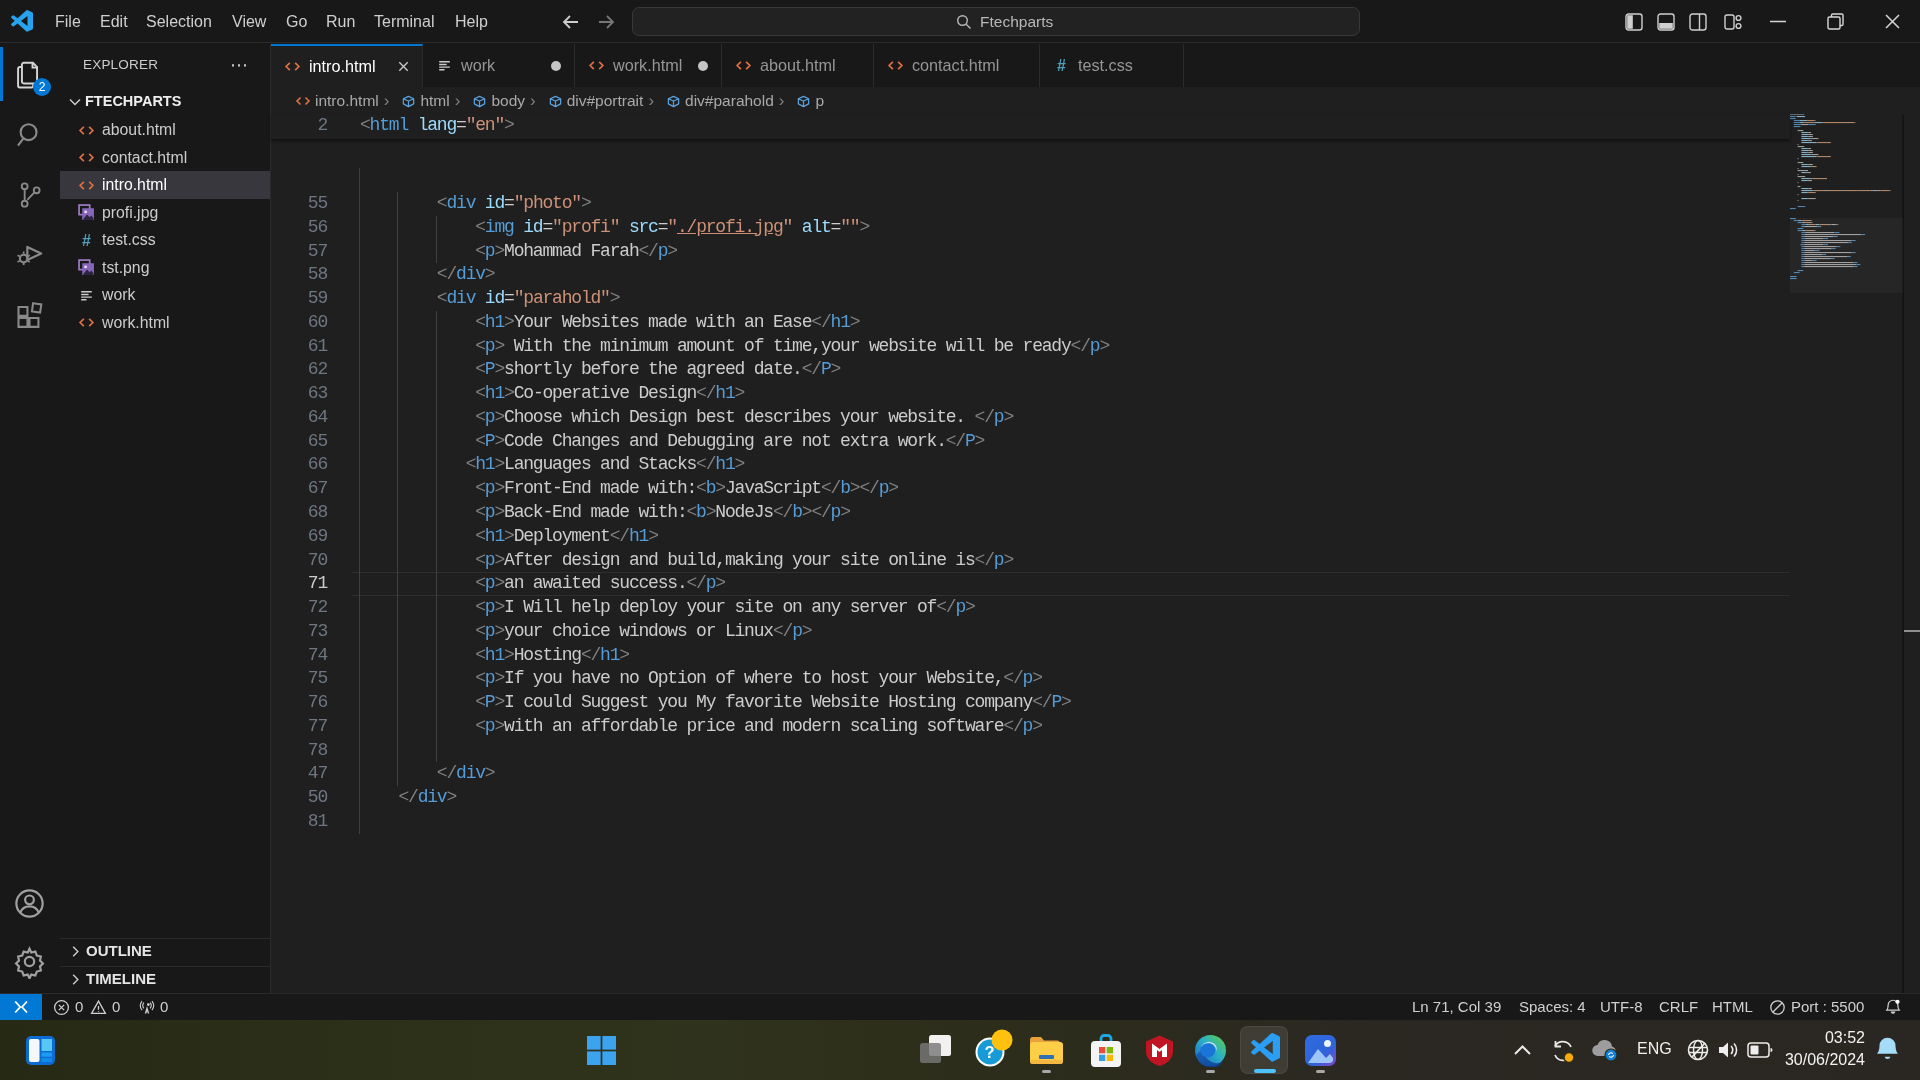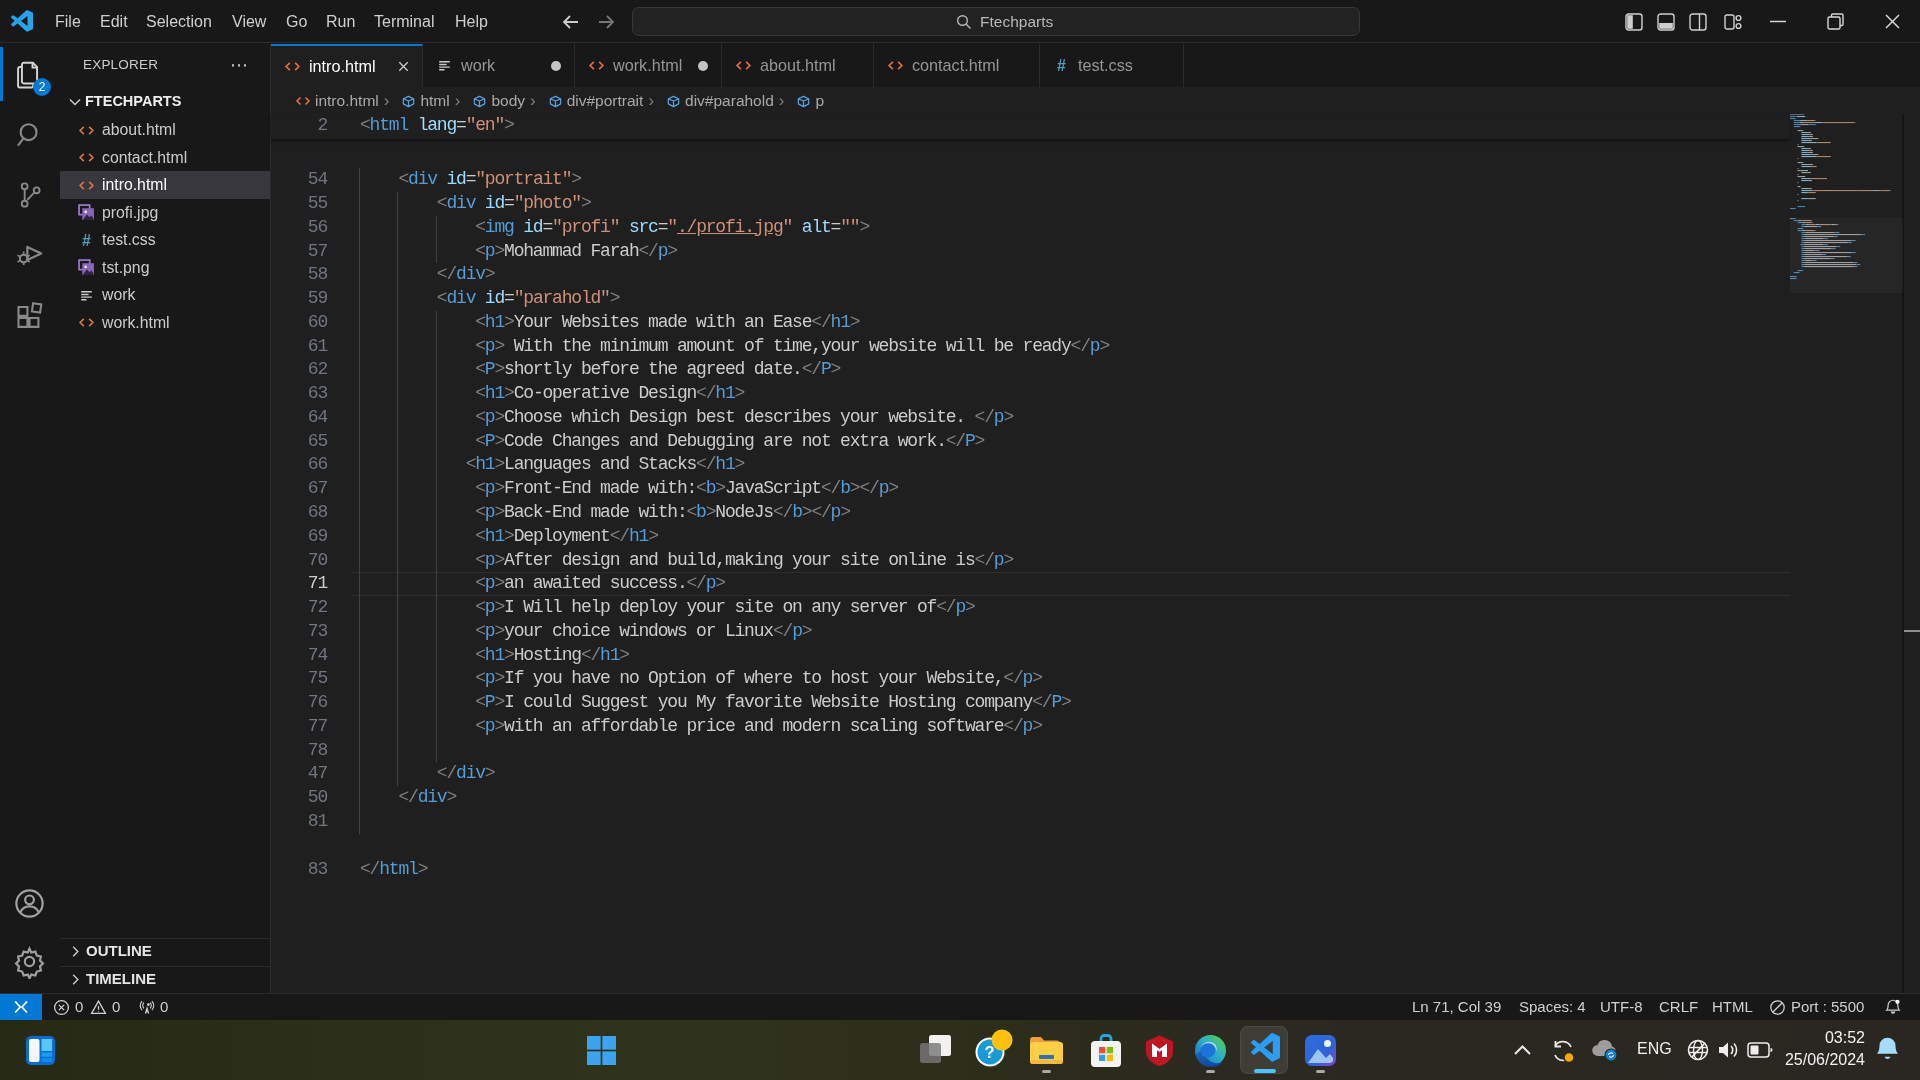--- a/index.html
+++ b/index.html
@@ -298,21 +298,20 @@
     </svg>
     <span class="bc">p</span>
   </div>
 
 <div id="editor">
  <div id="curline"></div>
  <div style="position:absolute;left:87.6px;top:53.2px;width:1px;height:665.6px;background:#404040"></div>
     <div style="position:absolute;left:126.0px;top:76.9px;width:1px;height:594.2px;background:#404040"></div>
     <div style="position:absolute;left:164.5px;top:100.7px;width:1px;height:47.5px;background:#404040"></div>
     <div style="position:absolute;left:164.5px;top:195.8px;width:1px;height:451.6px;background:#404040"></div>
-<div class="row" style="top:53.2px"><span class="ln" style="color:#6e7681">54</span><span class="ct"><span>&nbsp;&nbsp;&nbsp;&nbsp;</span><span style="color:#808080">&lt;</span><span style="color:#569cd6">div</span><span style="color:#9cdcfe"> id</span><span style="color:#cccccc">=</span><span style="color:#ce9178">"portrait"</span><span style="color:#808080">&gt;</span></span></div>
 <div class="row" style="top:76.9px"><span class="ln" style="color:#6e7681">55</span><span class="ct"><span>&nbsp;&nbsp;&nbsp;&nbsp;&nbsp;&nbsp;&nbsp;&nbsp;</span><span style="color:#808080">&lt;</span><span style="color:#569cd6">div</span><span style="color:#9cdcfe"> id</span><span style="color:#cccccc">=</span><span style="color:#ce9178">"photo"</span><span style="color:#808080">&gt;</span></span></div>
 <div class="row" style="top:100.7px"><span class="ln" style="color:#6e7681">56</span><span class="ct"><span>&nbsp;&nbsp;&nbsp;&nbsp;&nbsp;&nbsp;&nbsp;&nbsp;&nbsp;&nbsp;&nbsp;&nbsp;</span><span style="color:#808080">&lt;</span><span style="color:#569cd6">img</span><span style="color:#9cdcfe"> id</span><span style="color:#cccccc">=</span><span style="color:#ce9178">"profi"</span><span style="color:#9cdcfe"> src</span><span style="color:#cccccc">=</span><span style="color:#ce9178">"</span><span style="color:#ce9178;text-decoration:underline">./profi.jpg</span><span style="color:#ce9178">"</span><span style="color:#9cdcfe"> alt</span><span style="color:#cccccc">=</span><span style="color:#ce9178">""</span><span style="color:#808080">&gt;</span></span></div>
 <div class="row" style="top:124.5px"><span class="ln" style="color:#6e7681">57</span><span class="ct"><span>&nbsp;&nbsp;&nbsp;&nbsp;&nbsp;&nbsp;&nbsp;&nbsp;&nbsp;&nbsp;&nbsp;&nbsp;</span><span style="color:#808080">&lt;</span><span style="color:#569cd6">p</span><span style="color:#808080">&gt;</span><span style="color:#cccccc">Mohammad Farah</span><span style="color:#808080">&lt;/</span><span style="color:#569cd6">p</span><span style="color:#808080">&gt;</span></span></div>
 <div class="row" style="top:148.2px"><span class="ln" style="color:#6e7681">58</span><span class="ct"><span>&nbsp;&nbsp;&nbsp;&nbsp;&nbsp;&nbsp;&nbsp;&nbsp;</span><span style="color:#808080">&lt;/</span><span style="color:#569cd6">div</span><span style="color:#808080">&gt;</span></span></div>
 <div class="row" style="top:172.0px"><span class="ln" style="color:#6e7681">59</span><span class="ct"><span>&nbsp;&nbsp;&nbsp;&nbsp;&nbsp;&nbsp;&nbsp;&nbsp;</span><span style="color:#808080">&lt;</span><span style="color:#569cd6">div</span><span style="color:#9cdcfe"> id</span><span style="color:#cccccc">=</span><span style="color:#ce9178">"parahold"</span><span style="color:#808080">&gt;</span></span></div>
 <div class="row" style="top:195.8px"><span class="ln" style="color:#6e7681">60</span><span class="ct"><span>&nbsp;&nbsp;&nbsp;&nbsp;&nbsp;&nbsp;&nbsp;&nbsp;&nbsp;&nbsp;&nbsp;&nbsp;</span><span style="color:#808080">&lt;</span><span style="color:#569cd6">h1</span><span style="color:#808080">&gt;</span><span style="color:#cccccc">Your Websites made with an Ease</span><span style="color:#808080">&lt;/</span><span style="color:#569cd6">h1</span><span style="color:#808080">&gt;</span></span></div>
 <div class="row" style="top:219.6px"><span class="ln" style="color:#6e7681">61</span><span class="ct"><span>&nbsp;&nbsp;&nbsp;&nbsp;&nbsp;&nbsp;&nbsp;&nbsp;&nbsp;&nbsp;&nbsp;&nbsp;</span><span style="color:#808080">&lt;</span><span style="color:#569cd6">p</span><span style="color:#808080">&gt;</span><span style="color:#cccccc"> With the minimum amount of time,your website will be ready</span><span style="color:#808080">&lt;/</span><span style="color:#569cd6">p</span><span style="color:#808080">&gt;</span></span></div>
 <div class="row" style="top:243.3px"><span class="ln" style="color:#6e7681">62</span><span class="ct"><span>&nbsp;&nbsp;&nbsp;&nbsp;&nbsp;&nbsp;&nbsp;&nbsp;&nbsp;&nbsp;&nbsp;&nbsp;</span><span style="color:#808080">&lt;</span><span style="color:#569cd6">P</span><span style="color:#808080">&gt;</span><span style="color:#cccccc">shortly before the agreed date.</span><span style="color:#808080">&lt;/</span><span style="color:#569cd6">P</span><span style="color:#808080">&gt;</span></span></div>
 <div class="row" style="top:267.1px"><span class="ln" style="color:#6e7681">63</span><span class="ct"><span>&nbsp;&nbsp;&nbsp;&nbsp;&nbsp;&nbsp;&nbsp;&nbsp;&nbsp;&nbsp;&nbsp;&nbsp;</span><span style="color:#808080">&lt;</span><span style="color:#569cd6">h1</span><span style="color:#808080">&gt;</span><span style="color:#cccccc">Co-operative Design</span><span style="color:#808080">&lt;/</span><span style="color:#569cd6">h1</span><span style="color:#808080">&gt;</span></span></div>
 <div class="row" style="top:290.9px"><span class="ln" style="color:#6e7681">64</span><span class="ct"><span>&nbsp;&nbsp;&nbsp;&nbsp;&nbsp;&nbsp;&nbsp;&nbsp;&nbsp;&nbsp;&nbsp;&nbsp;</span><span style="color:#808080">&lt;</span><span style="color:#569cd6">p</span><span style="color:#808080">&gt;</span><span style="color:#cccccc">Choose which Design best describes your website. </span><span style="color:#808080">&lt;/</span><span style="color:#569cd6">p</span><span style="color:#808080">&gt;</span></span></div>
@@ -326,21 +325,20 @@
 <div class="row" style="top:481.0px"><span class="ln" style="color:#6e7681">72</span><span class="ct"><span>&nbsp;&nbsp;&nbsp;&nbsp;&nbsp;&nbsp;&nbsp;&nbsp;&nbsp;&nbsp;&nbsp;&nbsp;</span><span style="color:#808080">&lt;</span><span style="color:#569cd6">p</span><span style="color:#808080">&gt;</span><span style="color:#cccccc">I Will help deploy your site on any server of</span><span style="color:#808080">&lt;/</span><span style="color:#569cd6">p</span><span style="color:#808080">&gt;</span></span></div>
 <div class="row" style="top:504.8px"><span class="ln" style="color:#6e7681">73</span><span class="ct"><span>&nbsp;&nbsp;&nbsp;&nbsp;&nbsp;&nbsp;&nbsp;&nbsp;&nbsp;&nbsp;&nbsp;&nbsp;</span><span style="color:#808080">&lt;</span><span style="color:#569cd6">p</span><span style="color:#808080">&gt;</span><span style="color:#cccccc">your choice windows or Linux</span><span style="color:#808080">&lt;/</span><span style="color:#569cd6">p</span><span style="color:#808080">&gt;</span></span></div>
 <div class="row" style="top:528.6px"><span class="ln" style="color:#6e7681">74</span><span class="ct"><span>&nbsp;&nbsp;&nbsp;&nbsp;&nbsp;&nbsp;&nbsp;&nbsp;&nbsp;&nbsp;&nbsp;&nbsp;</span><span style="color:#808080">&lt;</span><span style="color:#569cd6">h1</span><span style="color:#808080">&gt;</span><span style="color:#cccccc">Hosting</span><span style="color:#808080">&lt;/</span><span style="color:#569cd6">h1</span><span style="color:#808080">&gt;</span></span></div>
 <div class="row" style="top:552.3px"><span class="ln" style="color:#6e7681">75</span><span class="ct"><span>&nbsp;&nbsp;&nbsp;&nbsp;&nbsp;&nbsp;&nbsp;&nbsp;&nbsp;&nbsp;&nbsp;&nbsp;</span><span style="color:#808080">&lt;</span><span style="color:#569cd6">p</span><span style="color:#808080">&gt;</span><span style="color:#cccccc">If you have no Option of where to host your Website,</span><span style="color:#808080">&lt;/</span><span style="color:#569cd6">p</span><span style="color:#808080">&gt;</span></span></div>
 <div class="row" style="top:576.1px"><span class="ln" style="color:#6e7681">76</span><span class="ct"><span>&nbsp;&nbsp;&nbsp;&nbsp;&nbsp;&nbsp;&nbsp;&nbsp;&nbsp;&nbsp;&nbsp;&nbsp;</span><span style="color:#808080">&lt;</span><span style="color:#569cd6">P</span><span style="color:#808080">&gt;</span><span style="color:#cccccc">I could Suggest you My favorite Website Hosting company</span><span style="color:#808080">&lt;/</span><span style="color:#569cd6">P</span><span style="color:#808080">&gt;</span></span></div>
 <div class="row" style="top:599.9px"><span class="ln" style="color:#6e7681">77</span><span class="ct"><span>&nbsp;&nbsp;&nbsp;&nbsp;&nbsp;&nbsp;&nbsp;&nbsp;&nbsp;&nbsp;&nbsp;&nbsp;</span><span style="color:#808080">&lt;</span><span style="color:#569cd6">p</span><span style="color:#808080">&gt;</span><span style="color:#cccccc">with an affordable price and modern scaling software</span><span style="color:#808080">&lt;/</span><span style="color:#569cd6">p</span><span style="color:#808080">&gt;</span></span></div>
 <div class="row" style="top:623.6px"><span class="ln" style="color:#6e7681">78</span><span class="ct"></span></div>
 <div class="row" style="top:647.4px"><span class="ln" style="color:#6e7681">47</span><span class="ct"><span>&nbsp;&nbsp;&nbsp;&nbsp;&nbsp;&nbsp;&nbsp;&nbsp;</span><span style="color:#808080">&lt;/</span><span style="color:#569cd6">div</span><span style="color:#808080">&gt;</span></span></div>
 <div class="row" style="top:671.2px"><span class="ln" style="color:#6e7681">50</span><span class="ct"><span>&nbsp;&nbsp;&nbsp;&nbsp;</span><span style="color:#808080">&lt;/</span><span style="color:#569cd6">div</span><span style="color:#808080">&gt;</span></span></div>
 <div class="row" style="top:695.0px"><span class="ln" style="color:#6e7681">81</span><span class="ct"></span></div>
-<div class="row" style="top:742.5px"><span class="ln" style="color:#6e7681">83</span><span class="ct"><span style="color:#808080">&lt;/</span><span style="color:#569cd6">html</span><span style="color:#808080">&gt;</span></span></div>
  <div id="sticky">
       <div class="row" style="top:0.5px"><span class="ln" style="color:#6e7681">2</span><span class="ct"><span style="color:#808080">&lt;</span><span style="color:#569cd6">html</span><span style="color:#9cdcfe"> lang</span><span style="color:#cccccc">=</span><span style="color:#ce9178">"en"</span><span style="color:#808080">&gt;</span></span></div>
     </div>
 </div>
 <svg width="116" height="180" style="position:absolute;left:1790px;top:113.5px">
     <rect x="0.0" y="0.0" width="14.2" height="1.1" fill="#5e6670"></rect>
     <rect x="0.0" y="2.0" width="5.7" height="1.1" fill="#4e83ad"></rect>
     <rect x="6.6" y="2.0" width="8.5" height="1.1" fill="#85aec2"></rect>
     <rect x="0.0" y="4.0" width="5.7" height="1.1" fill="#4e83ad"></rect>
     <rect x="3.8" y="6.0" width="5.7" height="1.1" fill="#4e83ad"></rect>
@@ -671,17 +669,17 @@
  <svg class="abs" style="left:1716px;top:19px" width="25" height="22" viewBox="0 0 25 22">
   <path d="M3 8h4l5-4.5v15L7 14H3z" fill="#ededed"></path>
   <path d="M15 7a5.5 5.5 0 0 1 0 8M18 4.5a9.5 9.5 0 0 1 0 13" fill="none" stroke="#ededed" stroke-width="1.6"></path>
  </svg>
  <svg class="abs" style="left:1747px;top:21px" width="26" height="18" viewBox="0 0 26 18">
   <rect x="1" y="2" width="21" height="14" rx="3" fill="none" stroke="#ededed" stroke-width="1.5"></rect>
   <path d="M23.5 7v4a2 2 0 0 0 0-4z" fill="#ededed"></path>
   <rect x="3.5" y="4.5" width="8" height="9" rx="1" fill="#ededed"></rect>
  </svg>
  <div class="abs" style="left:1789px;top:9px;width:76px;text-align:right;color:#f2f2f2;font-size:16px">03:52</div>
- <div class="abs" style="left:1770px;top:31px;width:95px;text-align:right;color:#f2f2f2;font-size:16px">25/06/2024</div>
+ <div class="abs" style="left:1770px;top:31px;width:95px;text-align:right;color:#f2f2f2;font-size:16px">30/06/2024</div>
  <svg class="abs" style="left:1874px;top:16px" width="27" height="29" viewBox="0 0 24 26">
   <path d="M12 1.5a7.2 7.2 0 0 0-7.2 7.2c0 5.3-2.3 7.3-2.3 7.3h19s-2.3-2-2.3-7.3A7.2 7.2 0 0 0 12 1.5zM9.4 18.7a2.7 2.7 0 0 0 5.2 0z" fill="#a5dcf7"></path>
  </svg>
 </div>
 
 </body></html>

